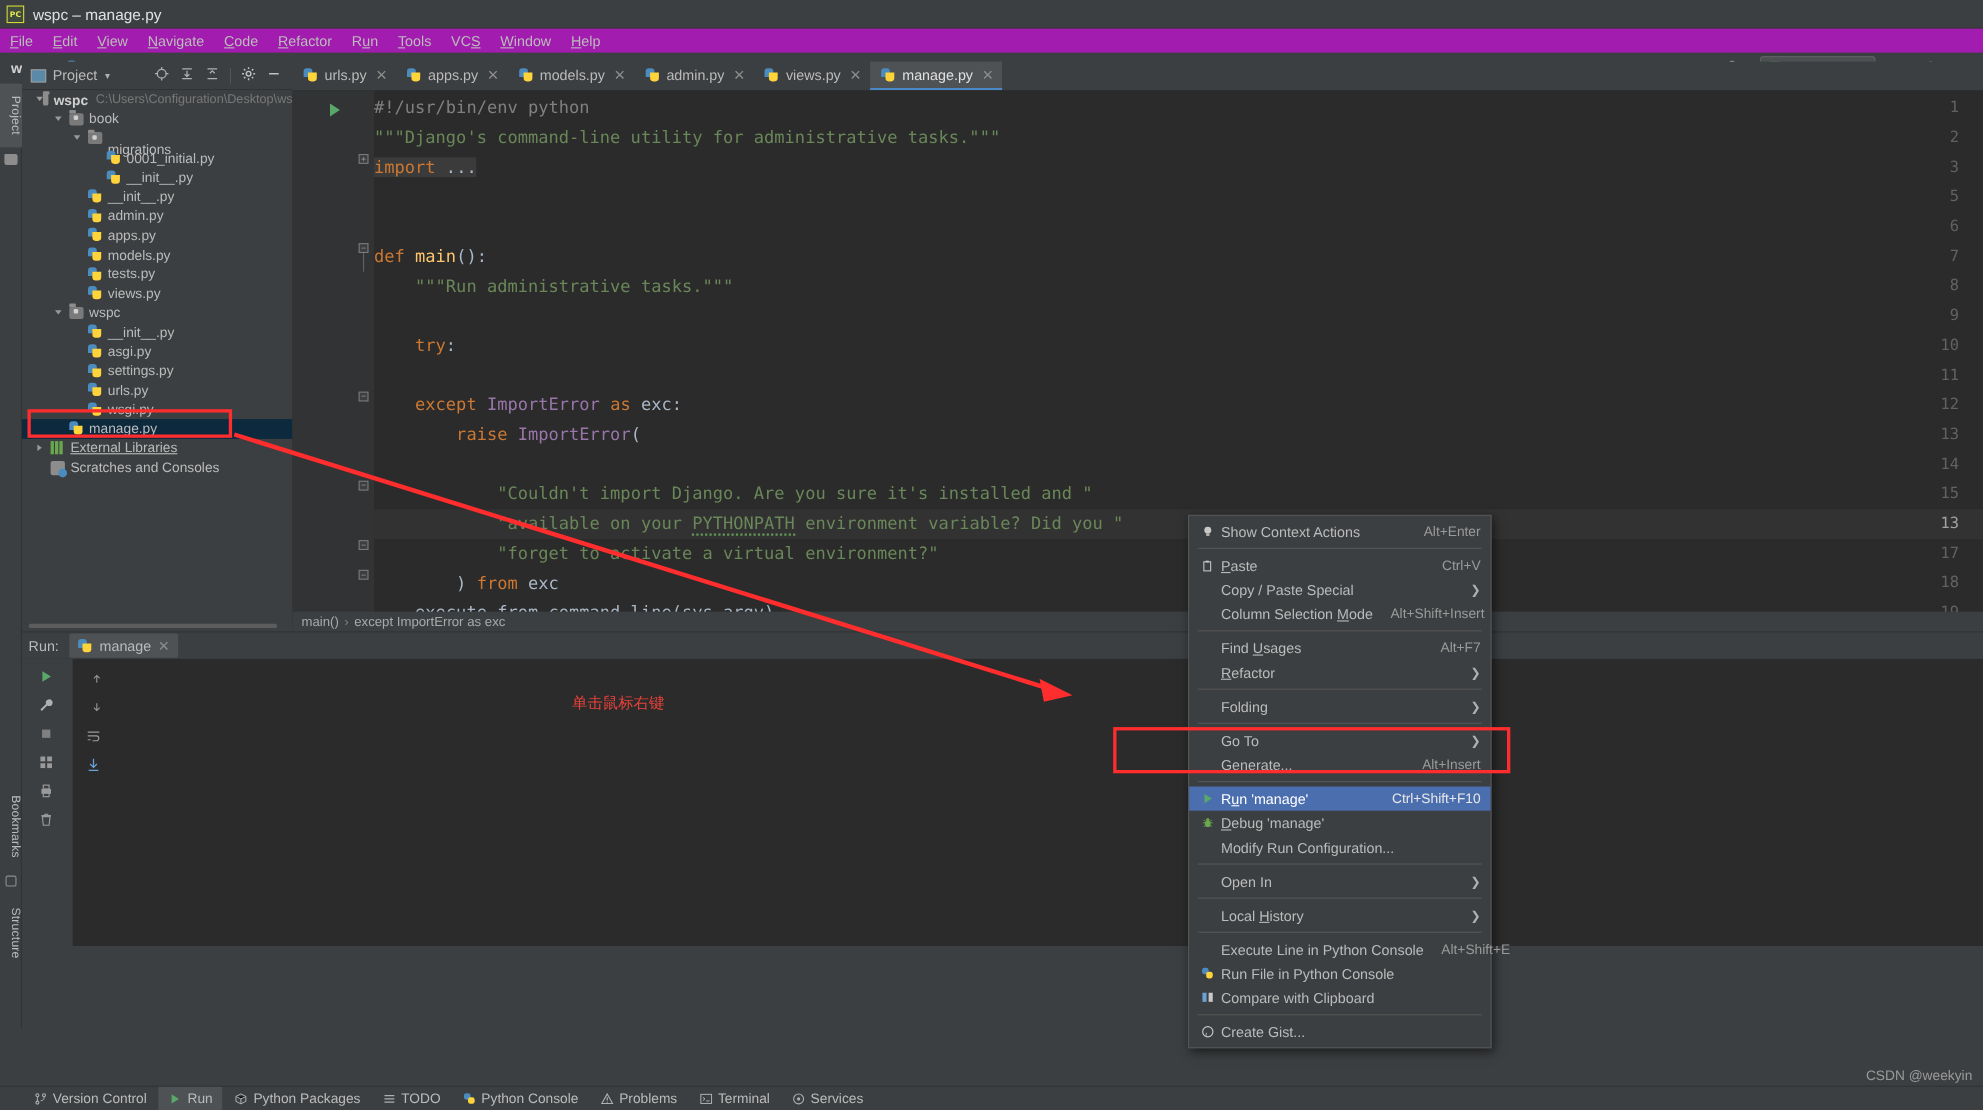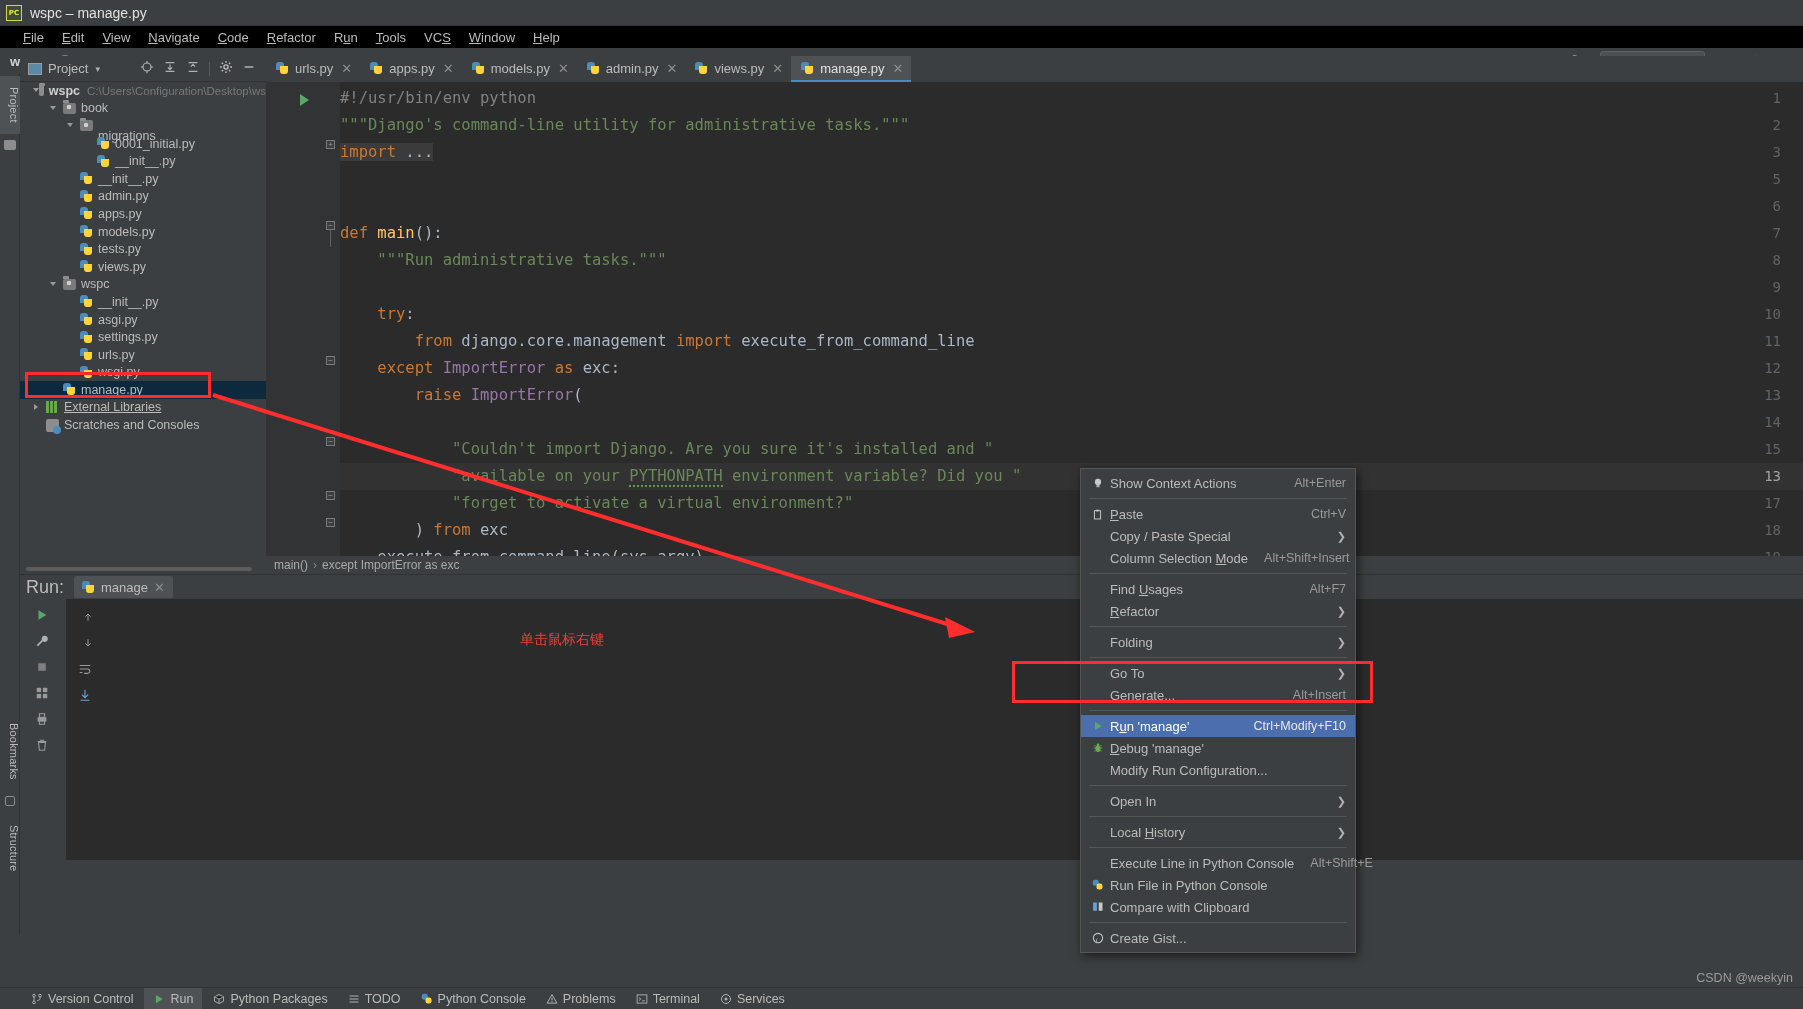--- a/index.html
+++ b/index.html
@@ -23,21 +23,21 @@
     width: 16px; height: 16px; background: #3e4b3e;
     border: 1px solid #d6d63a; color: #e8e84a; font-size: 7px;
     display: flex; align-items: center; justify-content: center;
     font-family: "DejaVu Sans", sans-serif; font-weight: bold; margin-right: 8px;
   }
   .titlebar .title { color: #e0e0e0; font-size: 14px; }
 
   
   .menubar {
     position: absolute; left: 0; top: 26px; width: 1803px; height: 22px;
-    background: #000000; display: flex; align-items: center; padding-left: 14px;
+    background: #a21caf; display: flex; align-items: center; padding-left: 0;
   }
   .menubar .mi {
     padding: 2px 9px; color: #bbbbbb; font-size: 13px; cursor: default;
   }
   .menubar .mi .u { text-decoration: underline; }
 
   
   .navbar {
     position: absolute; left: 0; top: 48px; width: 1803px; height: 26px;
     background: #3c3f41; display: flex; align-items: center; padding-left: 10px;
@@ -169,21 +169,21 @@
     background: #3c3f41; display: flex; align-items: center; padding-left: 8px;
     font-size: 12px; color: #a9a9a9; gap: 5px;
   }
 
   
   .runwin {
     position: absolute; left: 20px; top: 574px; width: 1783px; height: 285px;
     background: #3c3f41; border-top: 1px solid #323232;
   }
   .runhdr { height: 24px; display: flex; align-items: center; padding-left: 6px; gap: 10px; }
-  .runhdr .rlabel { color: #bbbbbb; font-size: 18px; text-align: center; }
+  .runhdr .rlabel { color: #bbbbbb; font-size: 13px; text-align: center; }
   .runtab { display:flex; align-items:center; gap:6px; background:#4e5254; height:22px; padding:0 8px; border-radius:2px; }
   .runbody { position:absolute; left:0; top:24px; width:1783px; height:261px; background:#2b2b2b; }
   .runside { position:absolute; left:0; top:0; width:46px; height:261px; background:#3c3f41; }
   .sidebtn { position:absolute; left:9px; width:26px; height:24px; display:flex; align-items:center; justify-content:center; }
   .annot-cn { position:absolute; color:#e8413a; font-size:14px; }
 
   
   .ctxmenu {
     position: absolute; left: 1080px; top: 468px; width: 276px;
     background: #3c3f41; border: 1px solid #565656;
@@ -552,21 +552,20 @@
     <div class="fold" style="left:60px;top:436px">−</div>
     <div class="code" id="code">
         <div class="cl" style="top: 3px;"><span class="c">#!/usr/bin/env python</span></div>
         <div class="cl" style="top: 30px;"><span class="s">"""Django's command-line utility for administrative tasks."""</span></div>
         <div class="cl" style="top: 57px;"><span class="importbox"><span class="k">import</span> ...</span></div>
         <div class="cl" style="top: 84px;"></div>
         <div class="cl" style="top: 111px;"></div>
         <div class="cl" style="top: 138px;"><span class="k">def</span> <span class="f">main</span>():</div>
         <div class="cl" style="top: 165px;"><span class="s">    """Run administrative tasks."""</span></div>
         <div class="cl" style="top: 219px;">    <span class="k">try</span>:</div>
-        <div class="cl" style="top: 246px;">        <span class="k">from</span> django.core.management <span class="k">import</span> execute_from_command_line</div>
         <div class="cl" style="top: 273px;">    <span class="k">except</span> <span class="nm2">ImportError</span> <span class="k">as</span> exc:</div>
         <div class="cl" style="top: 300px;">        <span class="k">raise</span> <span class="nm2">ImportError</span>(</div>
         <div class="cl" style="top: 327px;"></div>
         <div class="cl" style="top: 354px;">            <span class="s">"Couldn't import Django. Are you sure it's installed and "</span></div>
         <div class="cl" style="top: 381px;"><span class="s">            "available on your </span><span class="s squig">PYTHONPATH</span><span class="s"> environment variable? Did you "</span></div>
         <div class="cl" style="top: 408px;">            <span class="s">"forget to activate a virtual environment?"</span></div>
         <div class="cl" style="top: 435px;">        ) <span class="k">from</span> exc</div>
         <div class="cl" style="top: 462px;">    execute_from_command_line(sys.argv)</div>
       </div>
     <div id="lnums">
@@ -734,21 +733,21 @@
         <span class="sc">Alt+Insert</span>
       </div>
       <div class="ctxsep"></div>
       <div class="ctxitem selected">
         <span class="ico">
           <svg width="12" height="12" viewBox="0 0 16 16">
             <polygon points="4,2.5 13,8 4,13.5" fill="#59a869"></polygon>
           </svg>
         </span>
         <span class="lbl">R<span class="u">u</span>n 'manage'</span>
-        <span class="sc">Ctrl+Modify+F10</span>
+        <span class="sc">Ctrl+Shift+F10</span>
       </div>
       <div class="ctxitem">
         <span class="ico">
           <svg width="12" height="12" viewBox="0 0 16 16">
             <ellipse cx="8" cy="9" rx="3.6" ry="4.2" fill="#6aa84f"></ellipse>
             <circle cx="8" cy="4" r="1.9" fill="#6aa84f"></circle>
             <path d="M2 8h3M11 8h3M3 12h2M11 12h2M3 5h2M11 5h2" stroke="#6aa84f" stroke-width="1"></path>
           </svg>
         </span>
         <span class="lbl"><span class="u">D</span>ebug 'manage'</span>

